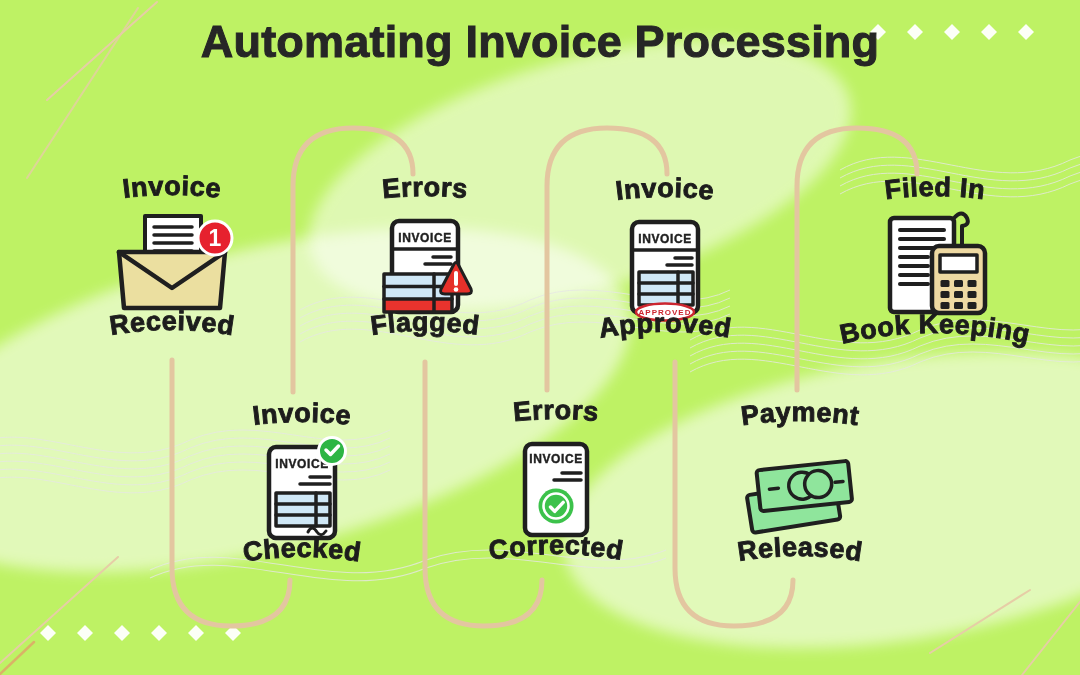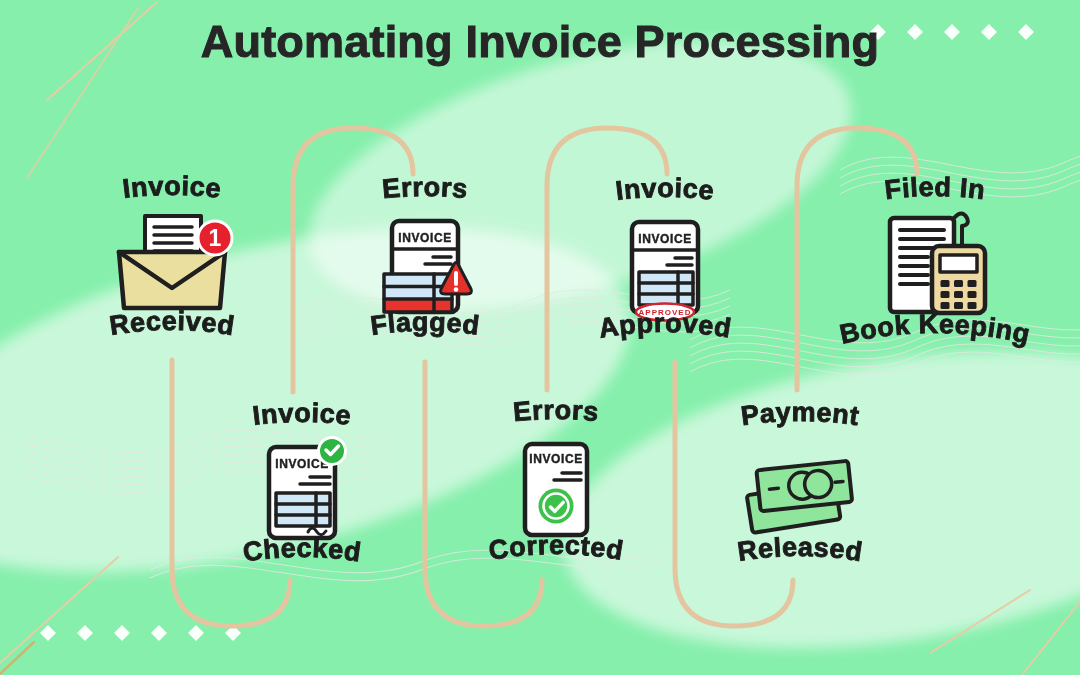--- a/index.html
+++ b/index.html
@@ -1,18 +1,18 @@
 <!DOCTYPE html>
 <html><head>
 <meta charset="utf-8">
 <style>
   html,body{margin:0;padding:0;background:#ddd;}
   .canvas{
     position:relative;width:1080px;height:675px;overflow:hidden;
-    background:#86efac;font-family:"Liberation Sans",sans-serif;
+    background:#bef264;font-family:"Liberation Sans",sans-serif;
   }
   .swoosh{position:absolute;background:#ffffff;border-radius:50%;filter:blur(7px);}
   .sw1{width:760px;height:300px;left:-120px;top:250px;transform:rotate(-14deg);opacity:.55;}
   .sw2{width:560px;height:230px;left:300px;top:60px;transform:rotate(-16deg);opacity:.5;}
   .sw3{width:680px;height:280px;left:560px;top:360px;transform:rotate(-9deg);opacity:.55;}
   .bg-svg,.flow-svg{position:absolute;left:0;top:0;}
   .title{
     position:absolute;top:16px;left:0;right:0;text-align:center;
     font-size:45px;font-weight:800;color:#262626;letter-spacing:.2px;
     -webkit-text-stroke:1px #262626;

